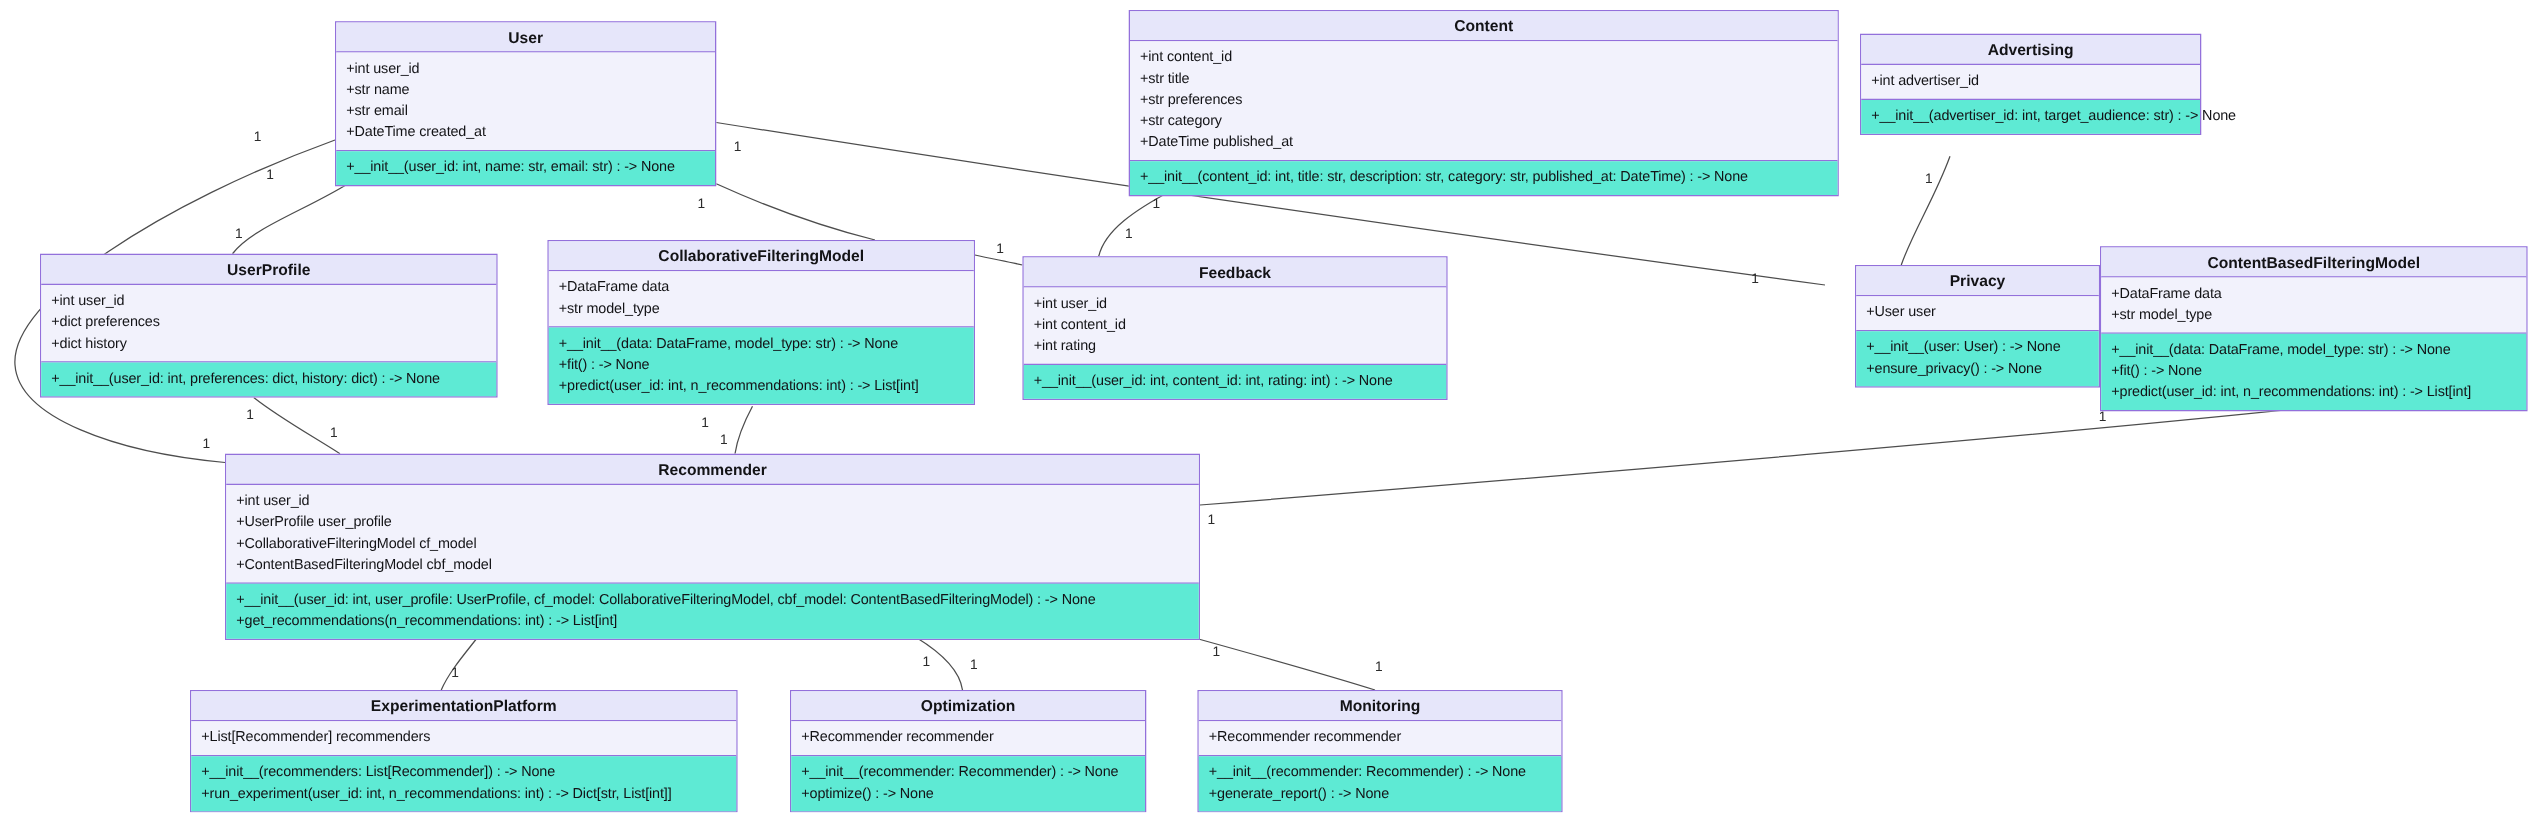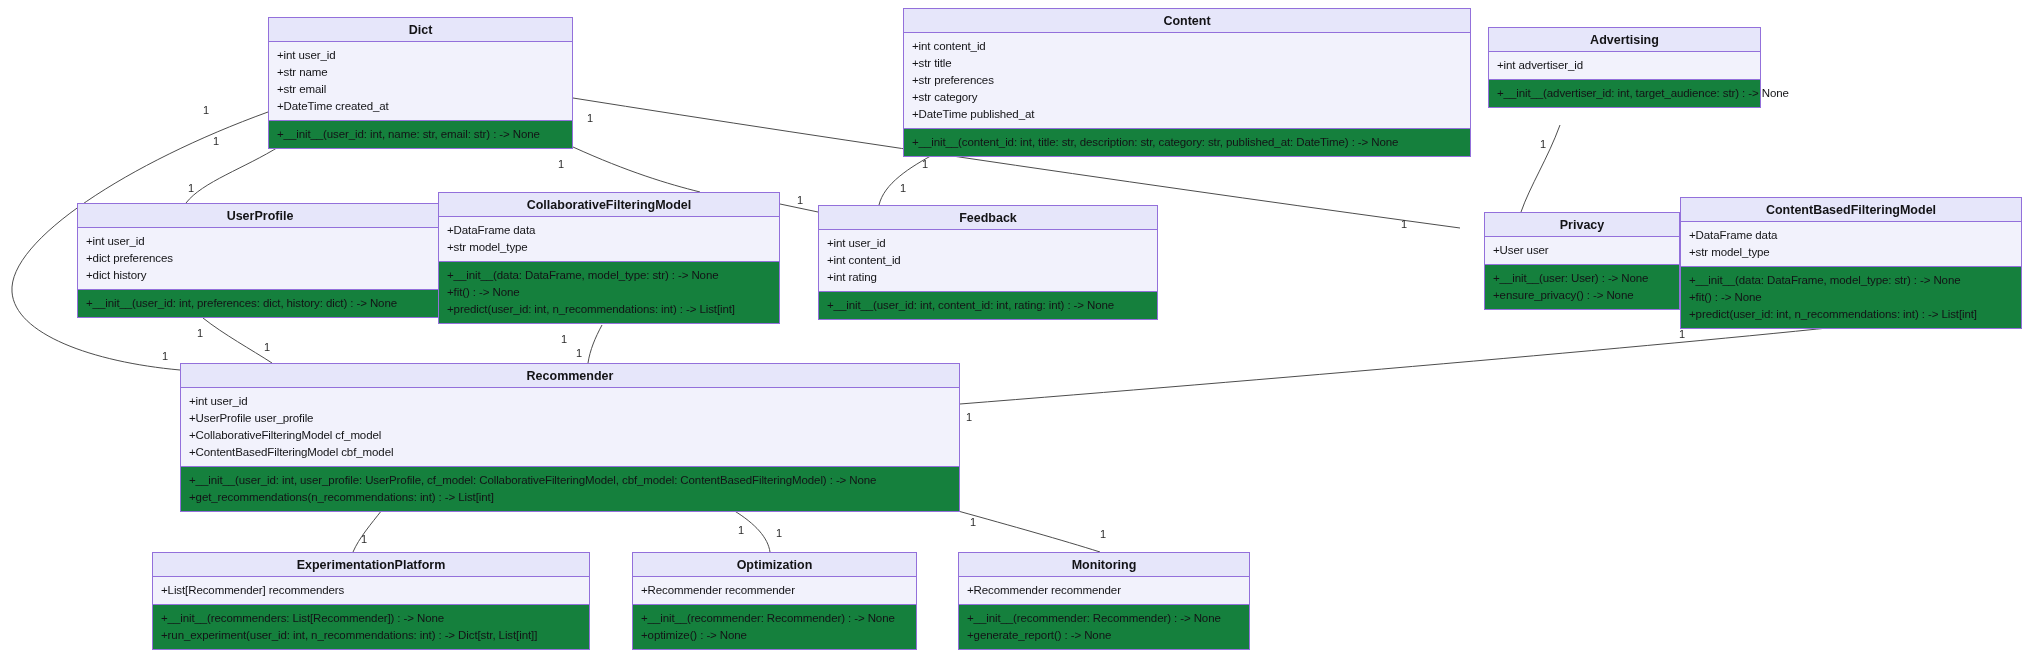--- a/index.html
+++ b/index.html
@@ -16,21 +16,21 @@
   .class-box{
     position:absolute;border:1px solid #9370db;background:#f2f2fc;
     box-sizing:border-box;
   }
   .class-title{
     background:#e6e6fa;border-bottom:1px solid #9370db;text-align:center;
     font-weight:bold;font-size:12.5px;color:#131316;padding:5px 8px 4px 8px;
     white-space:nowrap;
   }
   .class-attrs{padding:5px 8px;border-bottom:1px solid #9370db;background:#f2f2fc;}
-  .class-methods{padding:5px 8px;background:#15803d;}
+  .class-methods{padding:5px 8px;background:#5eead4;}
   .member{
     font-size:11.5px;line-height:17px;letter-spacing:-0.1px;color:#131316;
     white-space:nowrap;
   }
 </style>
 </head>
 <body>
 
 <div id="canvas">
   <svg id="edge-layer" width="2032" height="650" viewBox="0 0 2032 650" xmlns="http://www.w3.org/2000/svg">
@@ -67,21 +67,21 @@
       <span class="edge-label" style="left: 564px; top: 339px;">1</span>
       <span class="edge-label" style="left: 579px; top: 353px;">1</span>
       <span class="edge-label" style="left: 364px; top: 539px;">1</span>
       <span class="edge-label" style="left: 741px; top: 530px;">1</span>
       <span class="edge-label" style="left: 779px; top: 533px;">1</span>
       <span class="edge-label" style="left: 973px; top: 522px;">1</span>
       <span class="edge-label" style="left: 1103px; top: 534px;">1</span>
     </div>
   <div id="class-layer">
       <div class="class-box" style="left: 268px; top: 17px; width: 305px;">
-        <div class="class-title">Dict</div>
+        <div class="class-title">User</div>
         <div class="class-attrs">
           <div class="member">+int user_id</div>
           <div class="member">+str name</div>
           <div class="member">+str email</div>
           <div class="member">+DateTime created_at</div>
         </div>
         <div class="class-methods">
           <div class="member">+__init__(user_id: int, name: str, email: str) : -&gt; None</div>
         </div>
       </div>
@@ -100,21 +100,21 @@
       </div>
       <div class="class-box" style="left: 1488px; top: 27px; width: 273px;">
         <div class="class-title">Advertising</div>
         <div class="class-attrs">
           <div class="member">+int advertiser_id</div>
         </div>
         <div class="class-methods">
           <div class="member">+__init__(advertiser_id: int, target_audience: str) : -&gt; None</div>
         </div>
       </div>
-      <div class="class-box" style="left: 32px; top: 203px; width: 366px; margin-left: 45px;">
+      <div class="class-box" style="left: 32px; top: 203px; width: 366px;">
         <div class="class-title">UserProfile</div>
         <div class="class-attrs">
           <div class="member">+int user_id</div>
           <div class="member">+dict preferences</div>
           <div class="member">+dict history</div>
         </div>
         <div class="class-methods">
           <div class="member">+__init__(user_id: int, preferences: dict, history: dict) : -&gt; None</div>
         </div>
       </div>

